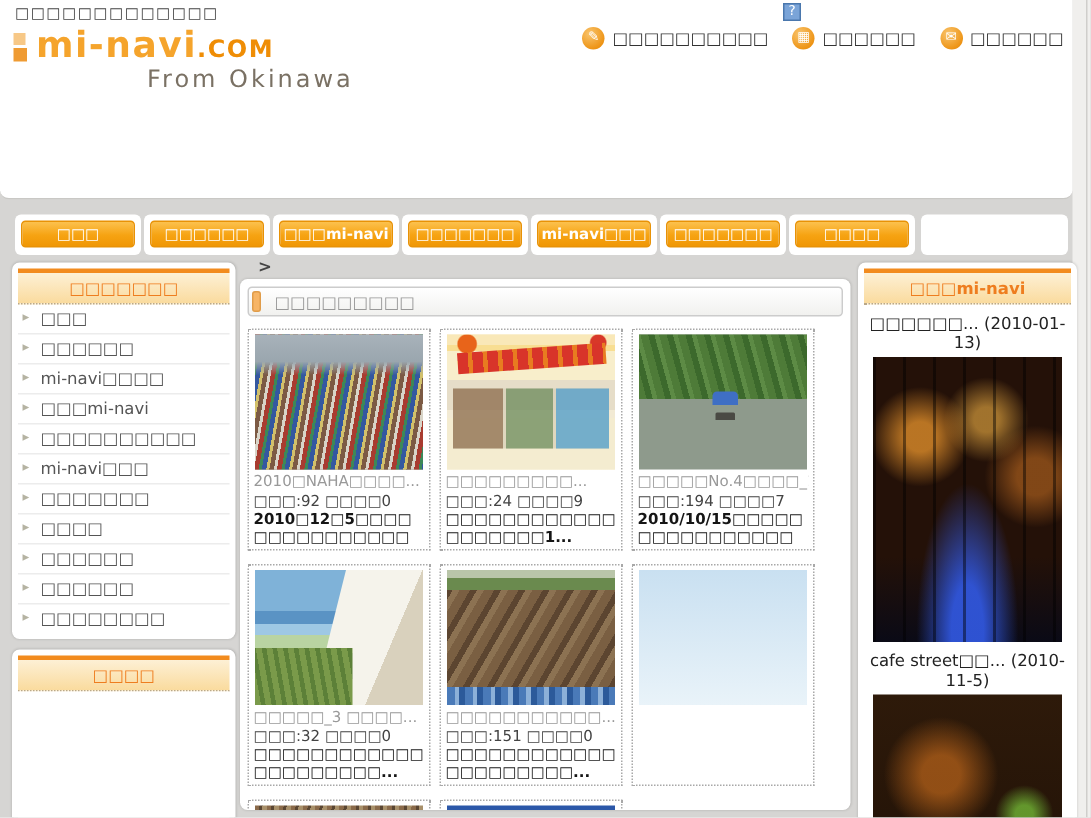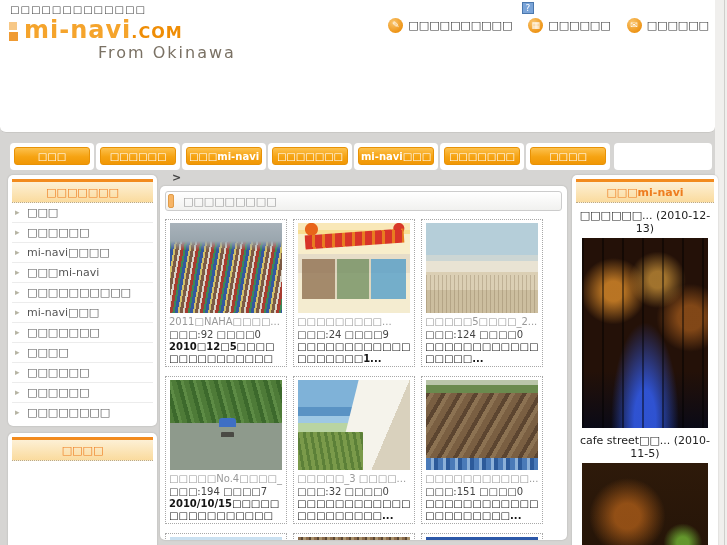--- a/index.html
+++ b/index.html
@@ -210,37 +210,31 @@
     <div class="main">
       <div class="crumb">&gt;</div>
       <div class="mbox">
         <div class="sec-h">
           <span class="sec-bar"></span>
           <div class="sec-t">□□□□□□□□□</div>
         </div>
         <div class="cards">
           <div class="card">
             <div class="photo photo-marathon"></div>
-            <div class="c-title">2011□NAHA□□□□...</div>
+            <div class="c-title">2010□NAHA□□□□...</div>
             <div class="c-stats">□□□:92 □□□□0</div>
             <div class="c-desc">2010□12□5□□□□□□□□□□□□□□□□...</div>
           </div>
           <div class="card">
             <div class="photo photo-poster"></div>
             <div class="c-title">□□□□□□□□□...</div>
             <div class="c-stats">□□□:24 □□□□9</div>
             <div class="c-desc">□□□□□□□□□□□□□□□□□□□1...</div>
           </div>
           <div class="card">
-            <div class="photo photo-beach"></div>
-            <div class="c-title">□□□□□5□□□□_2...</div>
-            <div class="c-stats">□□□:124 □□□□0</div>
-            <div class="c-desc">□□□□□□□□□□□□□□□□□...</div>
-          </div>
-          <div class="card">
             <div class="photo photo-buffalo"></div>
             <div class="c-title">□□□□□No.4□□□□_1...</div>
             <div class="c-stats">□□□:194 □□□□7</div>
             <div class="c-desc">2010/10/15□□□□□□□□□□□□□□□□□...</div>
           </div>
           <div class="card">
             <div class="photo photo-monument"></div>
             <div class="c-title">□□□□□_3 □□□□...</div>
             <div class="c-stats">□□□:32 □□□□0</div>
             <div class="c-desc">□□□□□□□□□□□□□□□□□□□□□...</div>
@@ -261,21 +255,21 @@
             <div class="photo photo-sea"></div>
           </div>
         </div>
       </div>
     </div>
 
     <div class="rside">
       <div class="rbox">
         <div class="panel">
           <div class="panel-h">□□□mi-navi</div>
-          <div class="r-cap">□□□□□□... (2010-12-13)</div>
+          <div class="r-cap">□□□□□□... (2010-01-13)</div>
           <div class="r-photo photo-bar"></div>
           <div class="r-cap">cafe street□□... (2010-11-5)</div>
           <div class="r-photo photo-cafe"></div>
         </div>
       </div>
     </div>
 
   </div>
   <div class="edge-line"></div>
 </div>

